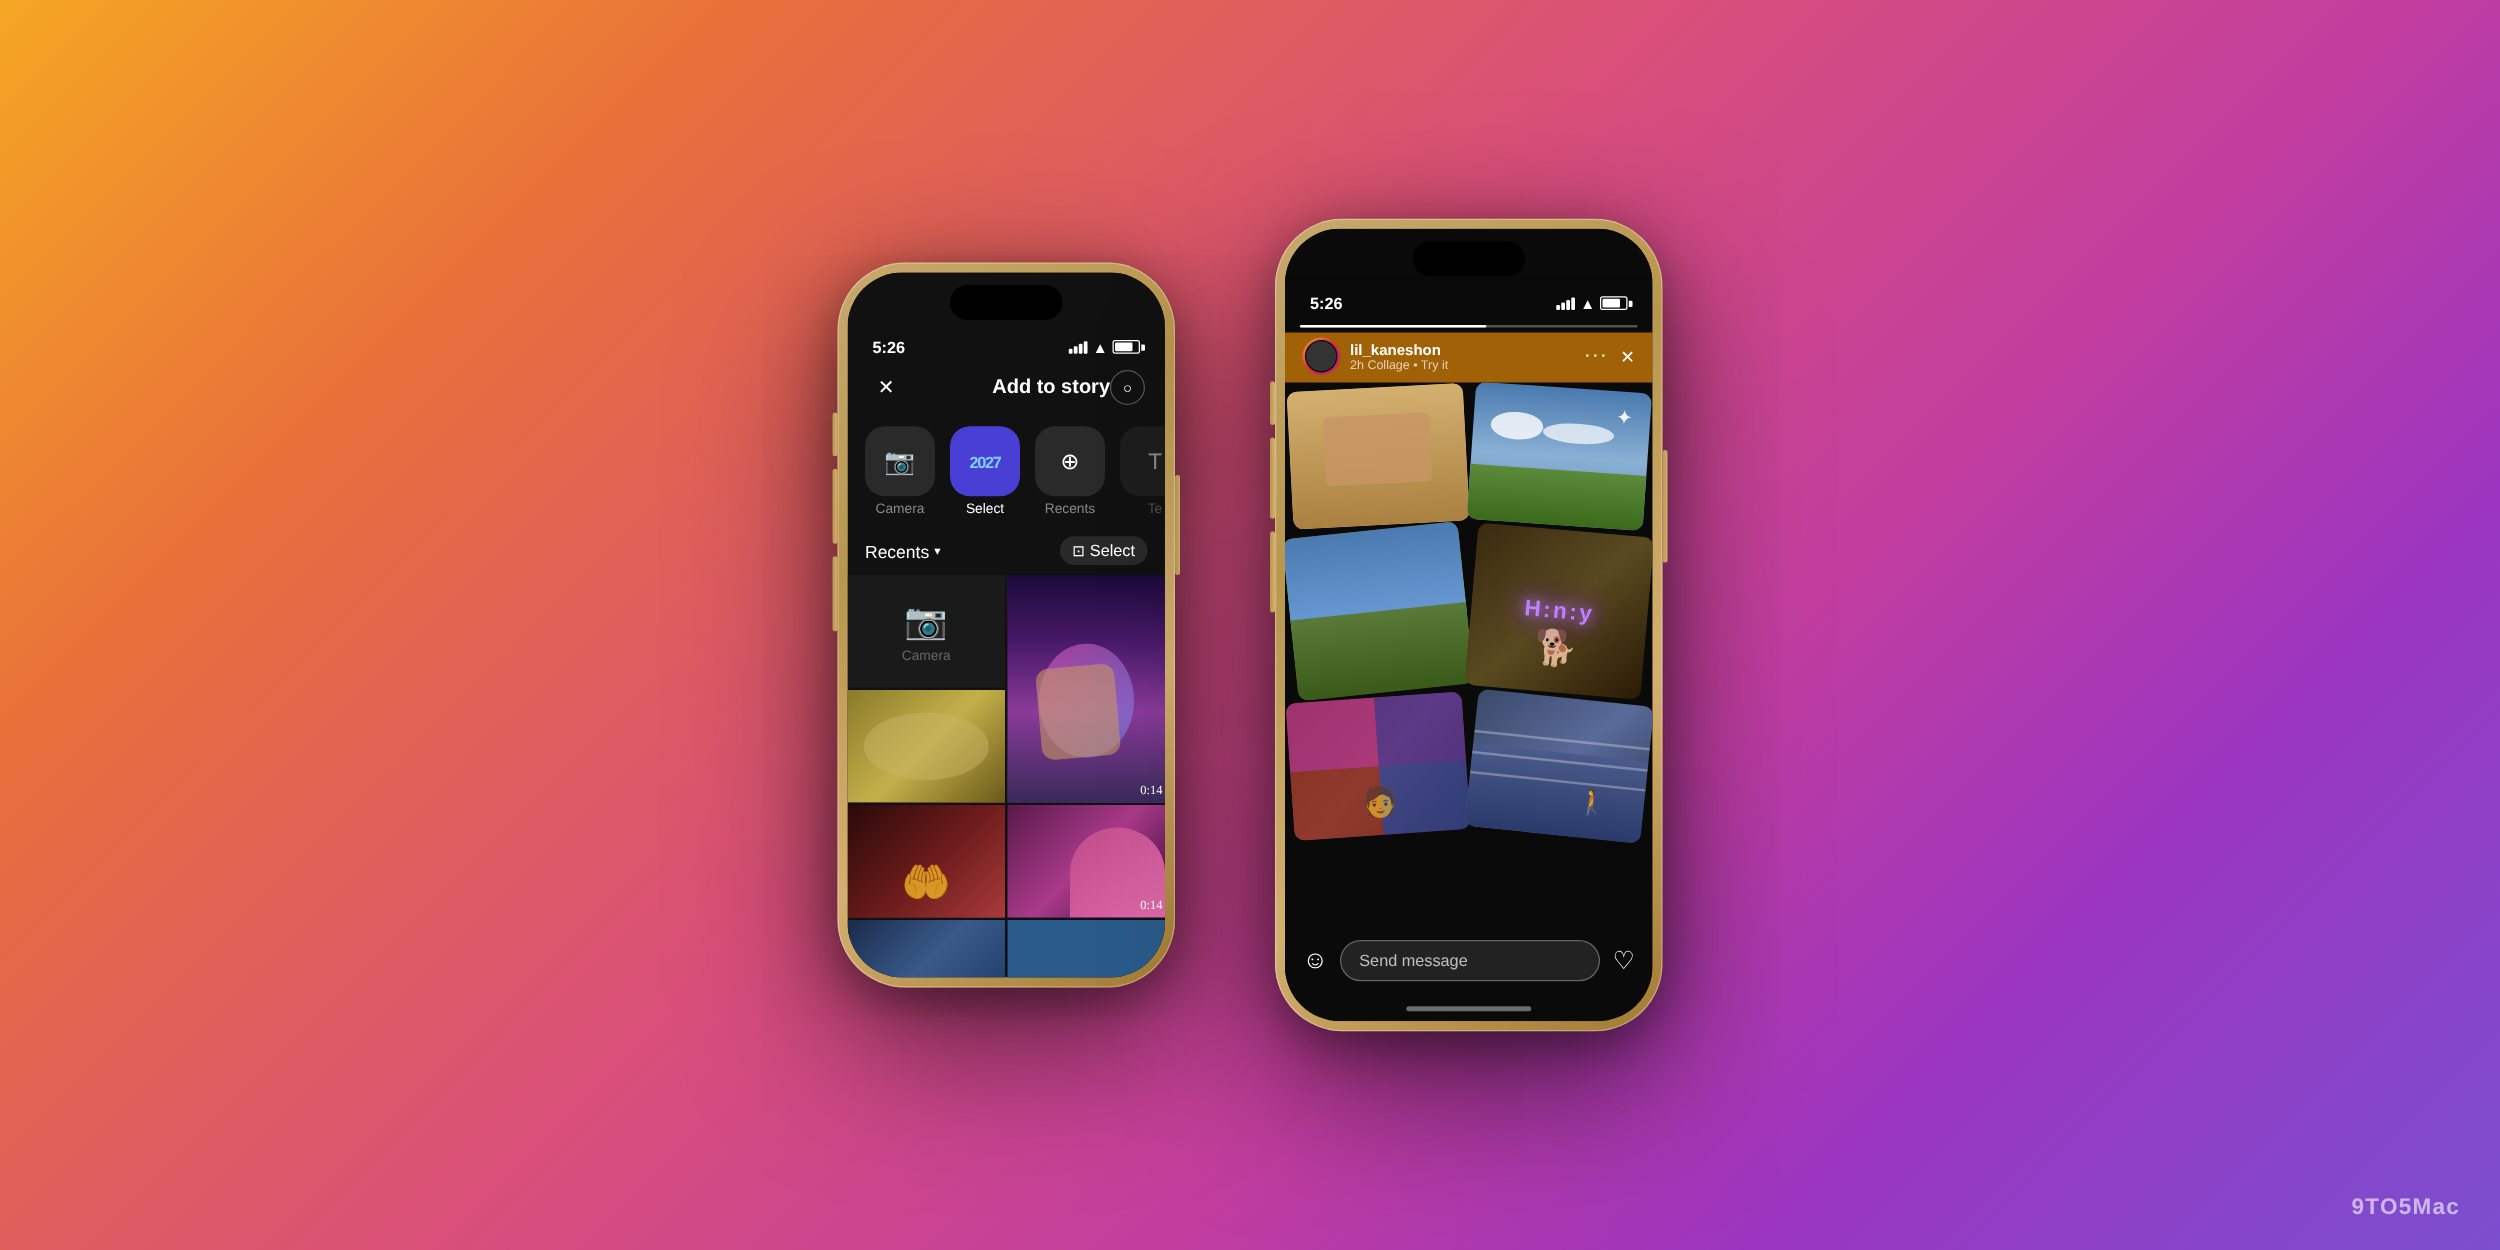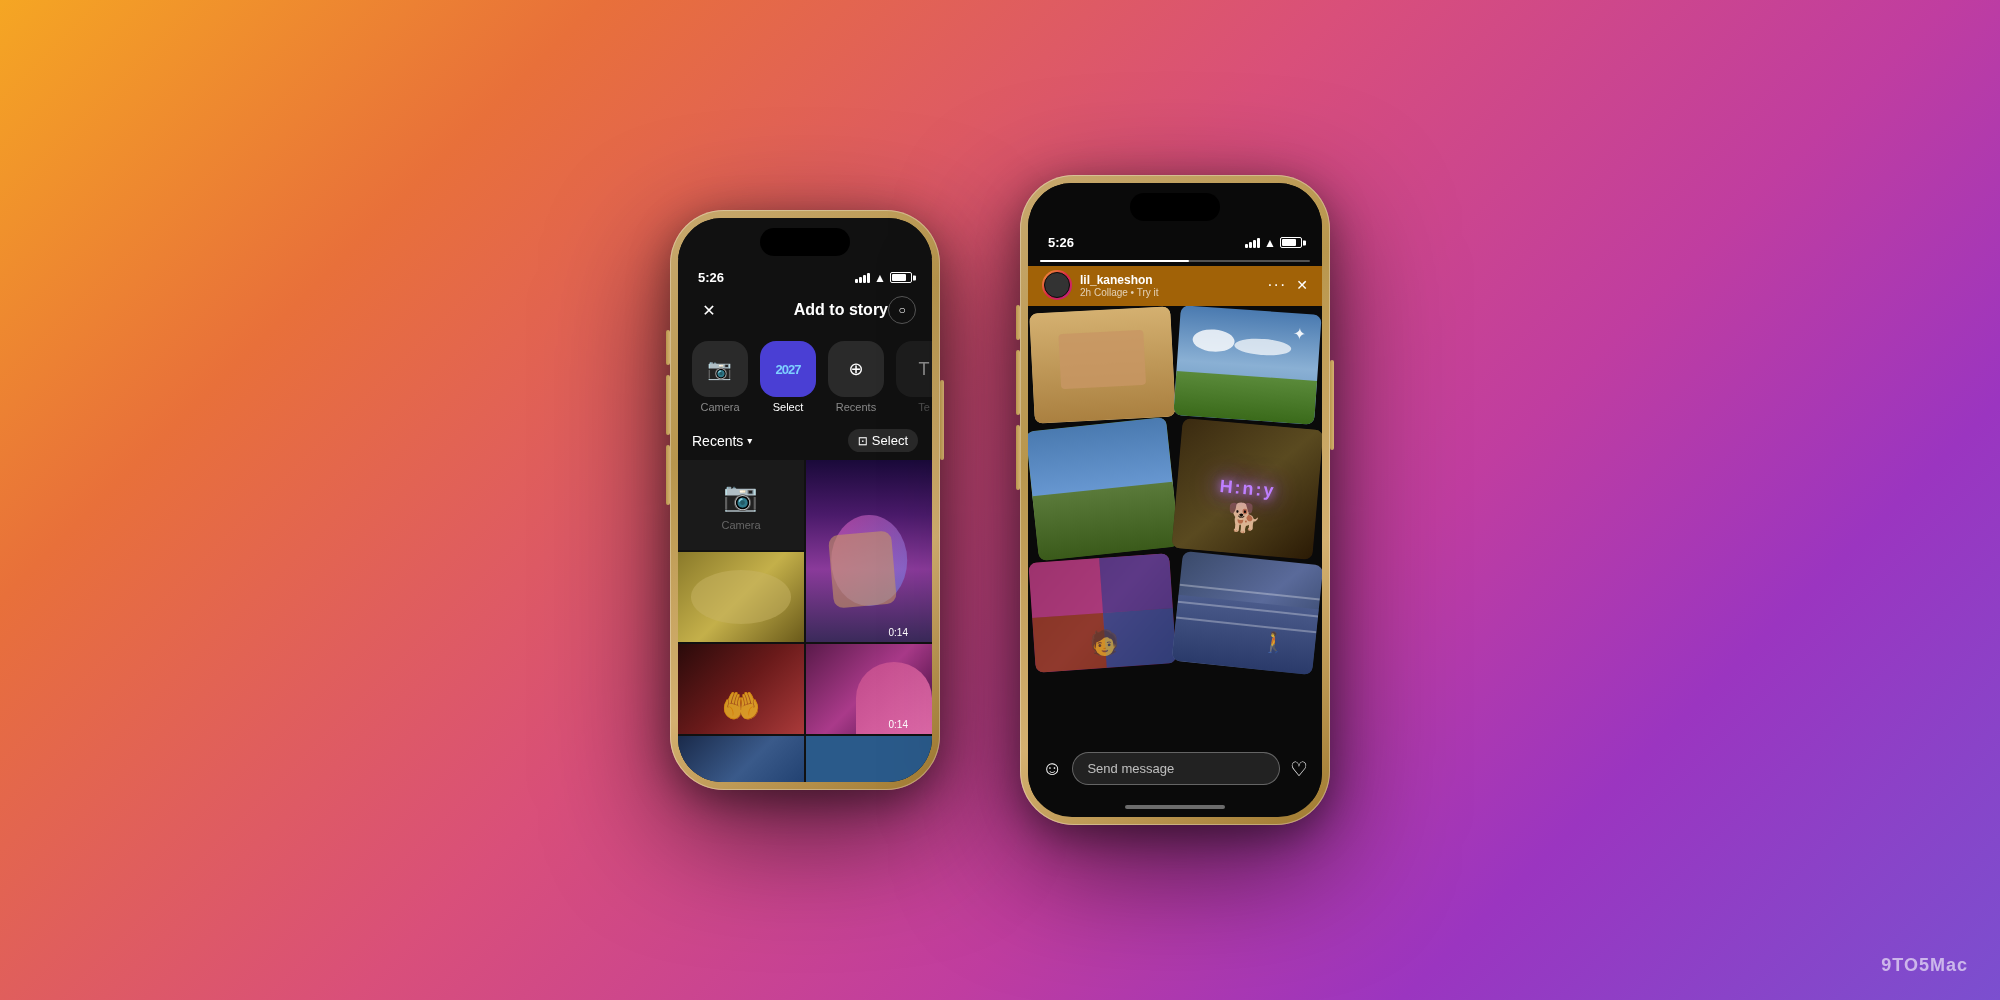--- a/index.html
+++ b/index.html
@@ -283,24 +283,25 @@
     }
     .photo-2 { background: linear-gradient(135deg, #2d1b4e, #5a2d8a, #8a4aaa); }
     .photo-3 { background: linear-gradient(135deg, #3a2010, #8a4a1a, #c4783a); }
     .photo-5 { background: linear-gradient(135deg, #3a1a1a, #8a2a2a, #c44a4a); }
     .photo-6 { background: linear-gradient(135deg, #1a2a3a, #2a4a7a, #4a6aaa); }
     .photo-8 { background: linear-gradient(135deg, #3a1a3a, #7a2a7a, #aa4aaa); }
 
     .video-duration {
       position: absolute;
       bottom: 4px;
-      right: 24px;
+      right: 2px;
       color: white;
       font-size: 10px;
       font-weight: 500;
+      font-family: Liberation Serif, serif;
     }
 
     
     .right-screen {
       background: #0a0a0a;
       height: 100%;
       display: flex;
       flex-direction: column;
     }
 

